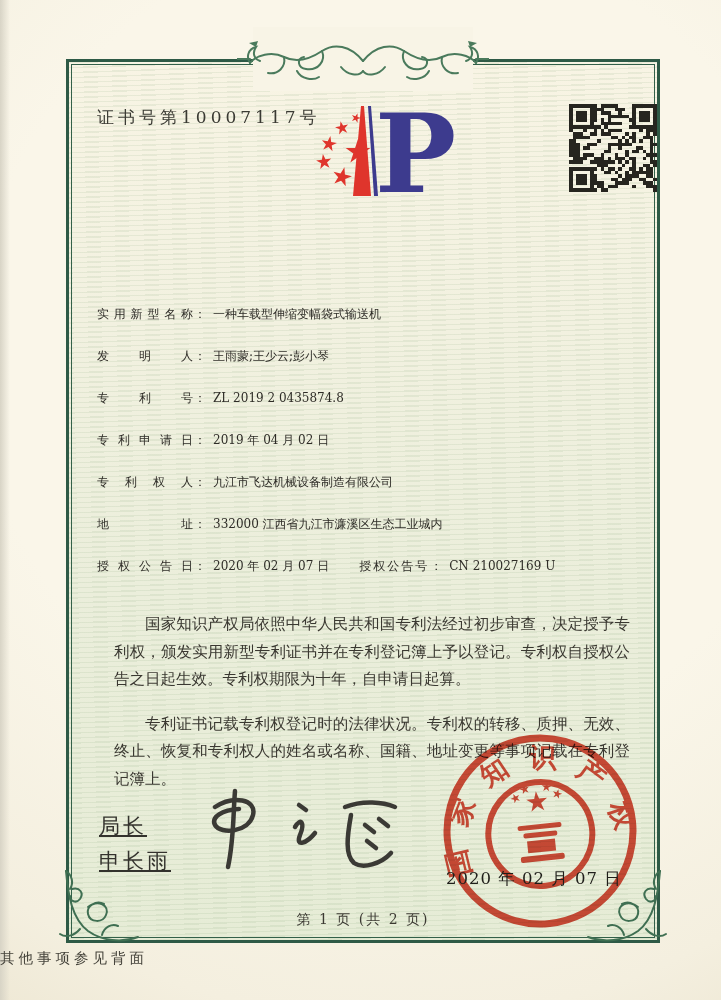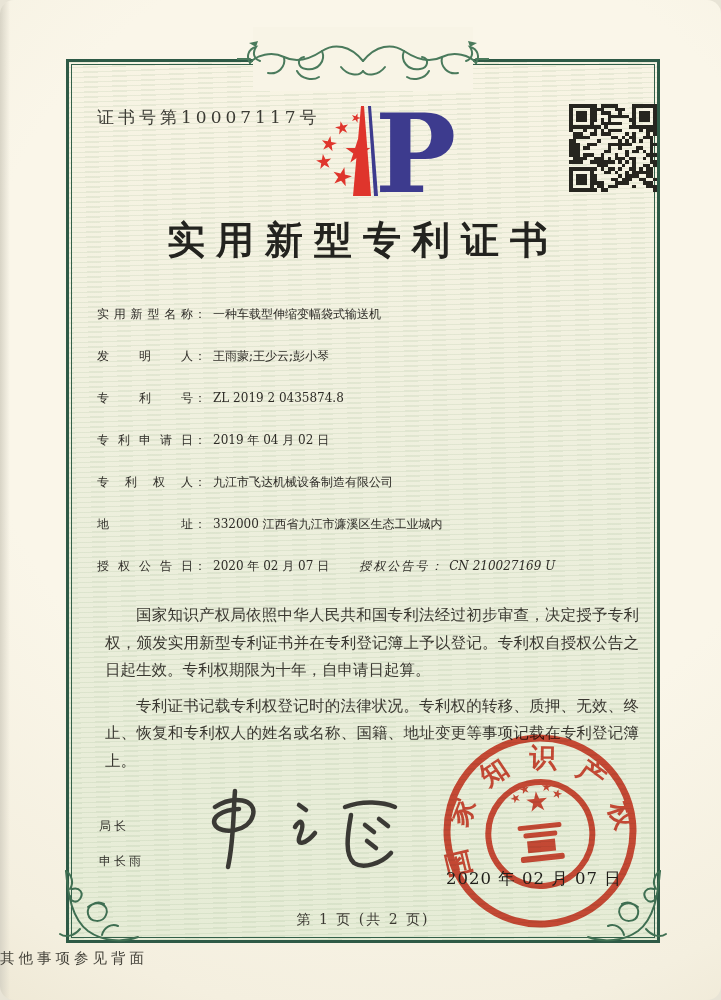--- a/index.html
+++ b/index.html
@@ -1,21 +1,20 @@
 <!DOCTYPE html>
 <html><head>
 <meta charset="utf-8">
 <style>
   html,body{margin:0;padding:0;background:#e8e4d6;}
   .paper{
     position:relative;width:721px;height:1000px;margin:0 auto;overflow:hidden;
     background:
       radial-gradient(circle at 55% 35%, #faf6e9 55%, #f4efdf 88%, #efe9d6 100%);
     font-family:"DejaVu Serif","Liberation Serif",serif;
-    border-radius:14px;
   }
   .paper::before{content:"";position:absolute;left:0;top:0;width:10px;height:100%;
     background:linear-gradient(90deg,#d8d4c6,rgba(216,212,198,0));}
   .frame{
     position:absolute;left:66px;top:59px;width:588px;height:878px;
     border:3px solid #2e5a46;
     background:
       repeating-linear-gradient(178deg, rgba(125,162,115,0.13) 0 1.5px, rgba(0,0,0,0) 1.5px 5px),
       linear-gradient(180deg,#f8f4e4 0%,#f2f1e0 30%,#ebeedb 60%,#e6ecd6 100%);
   }
@@ -28,27 +27,27 @@
   .logo{position:absolute;left:232px;top:36px;width:170px;height:106px;}
   .qr{position:absolute;left:500px;top:42px;width:88px;height:88px;
       display:grid;grid-template-columns:repeat(25,1fr);grid-template-rows:repeat(25,1fr);}
   .qm{background:#26251f;}
   .title{position:absolute;left:0;top:153px;width:100%;text-align:center;
     font-size:38px;font-weight:bold;letter-spacing:11px;color:#23231f;margin:0;}
   .fields{position:absolute;left:28px;top:240px;width:548px;font-size:12px;color:#2e2c27;}
   .row{margin-bottom:17px;line-height:25px;white-space:nowrap;}
   .flabel{display:inline-block;width:96px;text-align:justify;text-align-last:justify;vertical-align:top;}
   .colon{padding:0 7px 0 1px;}
-  .pair2{margin-left:30px;font-style:italic;}
+  .pair2{margin-left:30px;}
   .pair2 .flabel2{letter-spacing:2px;}
   .paras{position:absolute;left:28px;top:532px;width:550px;font-size:15.5px;line-height:27.5px;
     color:#3a3831;text-align:justify;}
-  .paras p{margin:8px;text-indent:2em;}
-  .signer{position:absolute;left:30px;top:747px;font-size:12px;line-height:35px;
-    letter-spacing:3px;color:#33322d;}
+  .paras p{margin:17px;text-indent:2em;}
+  .signer{position:absolute;left:30px;top:747px;font-size:21px;line-height:35px;
+    letter-spacing:3px;color:#33322d;text-decoration:underline;}
   .sig{position:absolute;left:126px;top:713px;}
   .seal{position:absolute;left:372px;top:670px;width:198px;height:198px;
     transform:rotate(-6deg);mix-blend-mode:multiply;opacity:.93;}
   .seal-date{position:absolute;left:377px;top:806px;font-size:16.5px;letter-spacing:1px;
     color:#1f1e1a;z-index:3;white-space:nowrap;}
   .page-no{position:absolute;left:0;bottom:11px;width:100%;text-align:center;
     font-size:14px;letter-spacing:2px;color:#3b3932;}
   .back-note{position:absolute;left:0;top:949px;width:100%;text-align:left;
     font-size:14.5px;letter-spacing:4px;color:#45433b;}
 </style>
@@ -737,21 +736,20 @@
         <div></div>
         <div></div>
         <div></div>
         <div></div>
         <div></div>
         <div></div>
         <div></div>
         <div class="qm"></div>
       </div>
 
-    <h1 class="title">实用新型专利证书</h1>
 
     <div class="fields">
       <div class="row">
         <span class="flabel">实用新型名称</span><span class="colon">：</span><span>一种车载型伸缩变幅袋式输送机</span>
       </div>
       <div class="row">
         <span class="flabel">发明人</span><span class="colon">：</span><span>王雨蒙;王少云;彭小琴</span>
       </div>
       <div class="row">
         <span class="flabel">专利号</span><span class="colon">：</span><span>ZL 2019 2 0435874.8</span>

